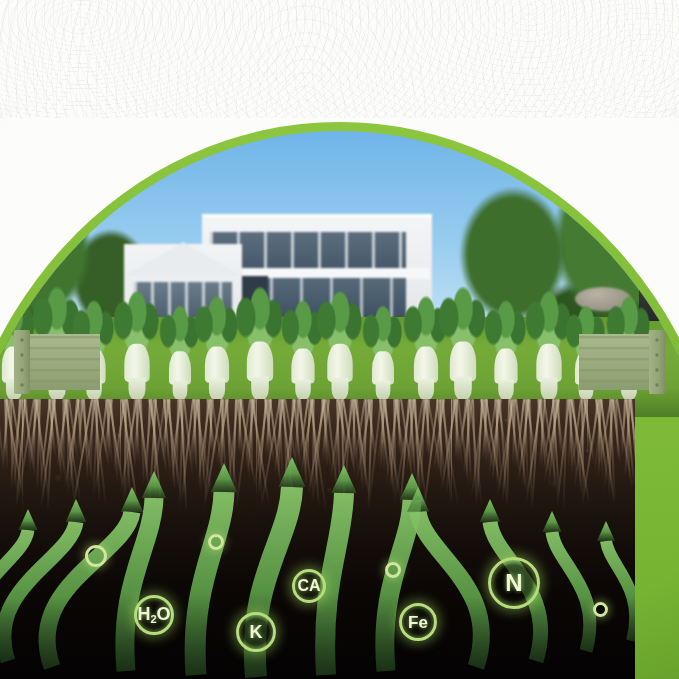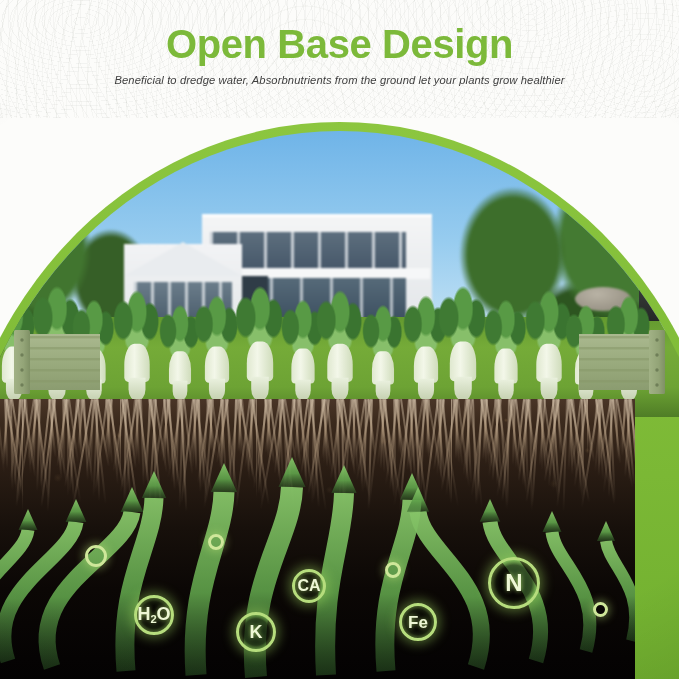--- a/index.html
+++ b/index.html
@@ -231,22 +231,20 @@
     background:radial-gradient(ellipse 120% 95% at 50% 42%, rgba(0,0,0,0) 58%, rgba(0,0,0,.20) 100%);
   }
 </style>
 </head>
 <body>
 
 <div id="page">
 
   <div class="header">
     <div class="header-texture"></div>
-    <div class="title">Open Base Design</div>
-    <div class="subtitle">Beneficial to dredge water, Absorbnutrients from the ground let your plants grow healthier</div>
   </div>
 
   <div class="stage">
 
     <div class="arc-ring"></div>
 
     <div class="photo">
       <div class="photo-inner">
 
         <div class="sky"></div>

